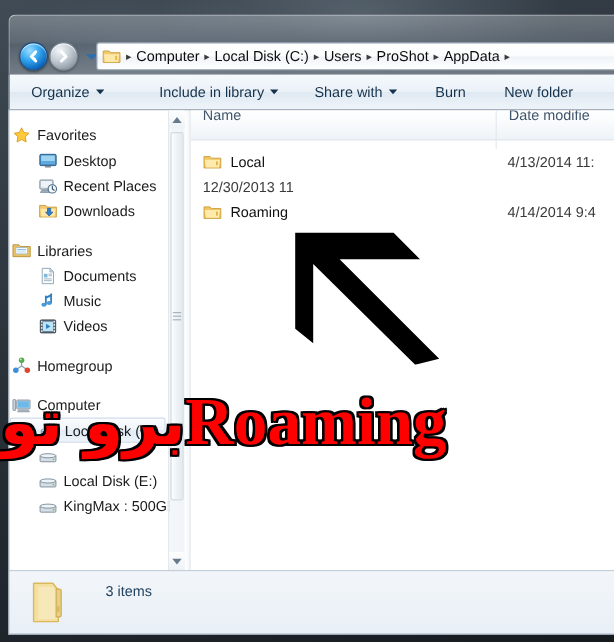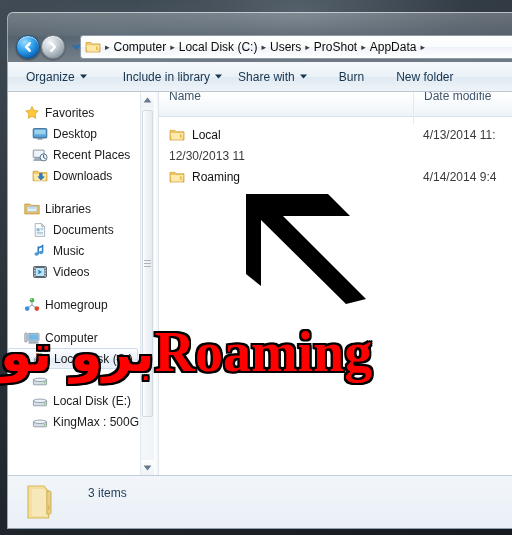--- a/index.html
+++ b/index.html
@@ -195,21 +195,21 @@
     padding-top: 10px;
     box-sizing: border-box;
   }
   .nav-group-head,
   .nav-item {
     display: flex;
     align-items: center;
     height: 21px;
     font-size: 12px;
     color: #1a1a1a;
-    padding-left: 16px;
+    padding-left: 2px;
     box-sizing: border-box;
     white-space: nowrap;
   }
   .nav-group-head { font-weight: 400; }
   .nav-item { padding-left: 24px; }
   .nav-item.selected {
     background: linear-gradient(to bottom, #fbfcfe 0%, #eef4fb 48%, #e2ecf7 52%, #edf3fa 100%);
     border: 1px solid #cfdceb;
     border-radius: 2px;
     margin-right: 2px;
@@ -441,27 +441,27 @@
     </div>
   </div>
 
   <div class="toolbar">
     <div class="tb-btn">
       <span>Organize</span>
       <svg class="tb-caret" viewBox="0 0 7 5" aria-hidden="true">
           <path d="M0 0.5 L3.5 4.5 L7 0.5 Z" fill="#16334d"></path>
         </svg>
     </div>
-    <div class="tb-btn" style="margin-left:20px">
+    <div class="tb-btn" style="margin-left:30px">
       <span>Include in library</span>
       <svg class="tb-caret" viewBox="0 0 7 5" aria-hidden="true">
           <path d="M0 0.5 L3.5 4.5 L7 0.5 Z" fill="#16334d"></path>
         </svg>
     </div>
-    <div class="tb-btn" style="margin-left:0">
+    <div class="tb-btn" style="margin-left:14px">
       <span>Share with</span>
       <svg class="tb-caret" viewBox="0 0 7 5" aria-hidden="true">
           <path d="M0 0.5 L3.5 4.5 L7 0.5 Z" fill="#16334d"></path>
         </svg>
     </div>
     <div class="tb-btn" style="margin-left:16px">
       <span>Burn</span>
     </div>
     <div class="tb-btn" style="margin-left:16px">
       <span>New folder</span>

